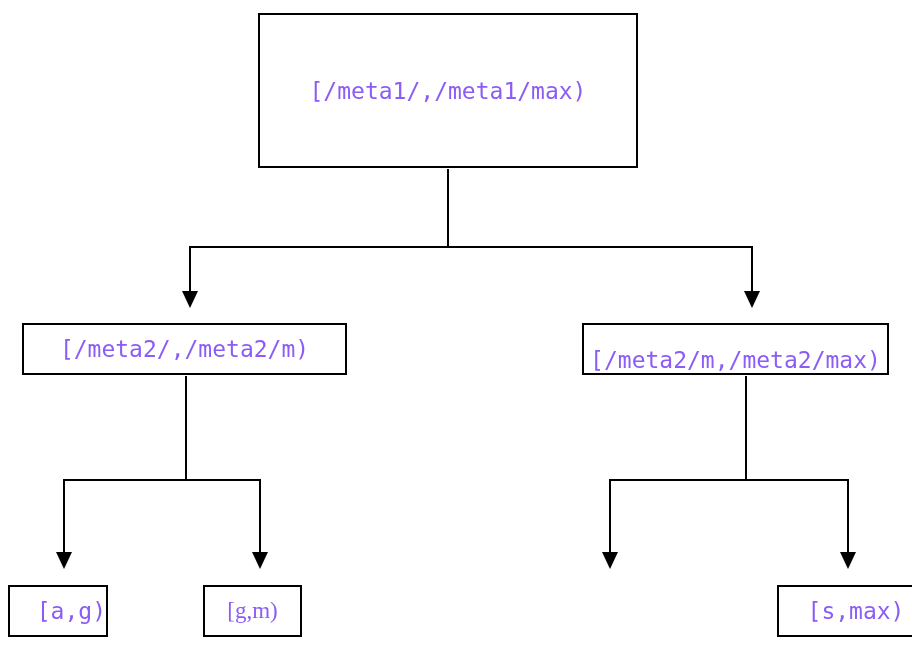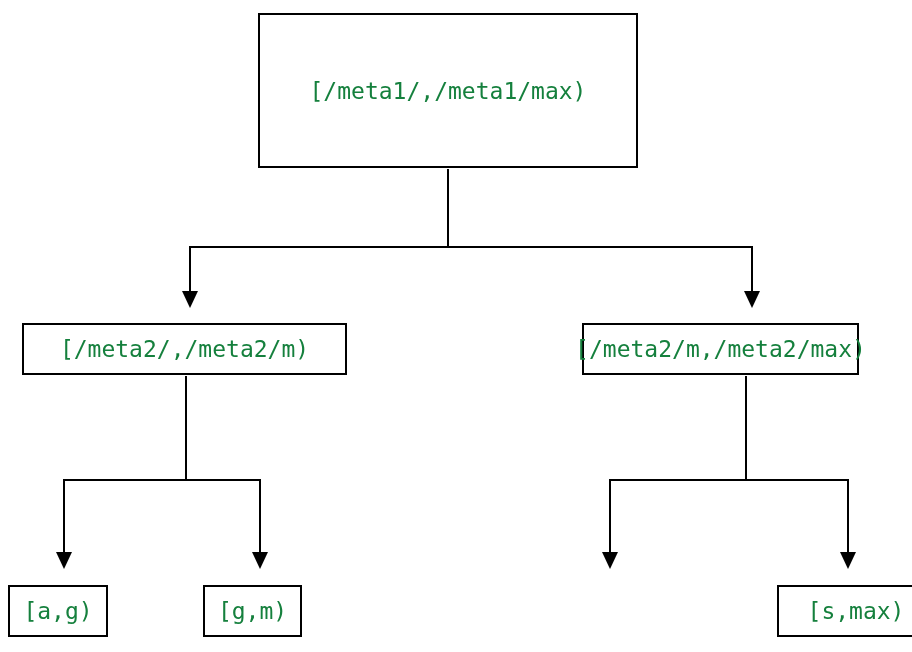--- a/index.html
+++ b/index.html
@@ -20,33 +20,33 @@
     left: 0;
     top: 0;
     width: 912px;
     height: 652px;
   }
   .node {
     position: absolute;
     box-sizing: border-box;
     border: 2px solid #000000;
     background: #ffffff;
-    color: #15803d;
+    color: #8b5cf6;
     display: flex;
     align-items: center;
     justify-content: center;
     font-size: 23px;
     letter-spacing: 0px;
     white-space: nowrap;
   }
   .node-root   { left: 258px; top: 13px;  width: 380px; height: 155px; }
   .node-l2a    { left: 22px;  top: 323px; width: 325px; height: 52px; text-align: right; }
-  .node-l2b    { left: 582px; top: 323px; width: 277px; height: 52px; }
-  .node-leaf1  { left: 8px;   top: 585px; width: 100px; height: 52px; }
-  .node-leaf2  { left: 203px; top: 585px; width: 99px;  height: 52px; }
+  .node-l2b    { left: 582px; top: 323px; width: 307px; height: 52px; align-items: flex-end; }
+  .node-leaf1  { left: 8px;   top: 585px; width: 100px; height: 52px; justify-content: flex-end; }
+  .node-leaf2  { left: 203px; top: 585px; width: 99px;  height: 52px; font-family: Liberation Serif, serif; }
   .node-leaf3  { left: 553px; top: 585px; width: 100px; height: 52px; }
   .node-leaf4  { left: 777px; top: 585px; width: 142px; height: 52px; padding-left: 16px; }
 </style>
 </head>
 <body>
 
 <div class="canvas">
 
   <svg class="edges-svg" width="912" height="652" viewBox="0 0 912 652" xmlns="http://www.w3.org/2000/svg" aria-hidden="true">
 

